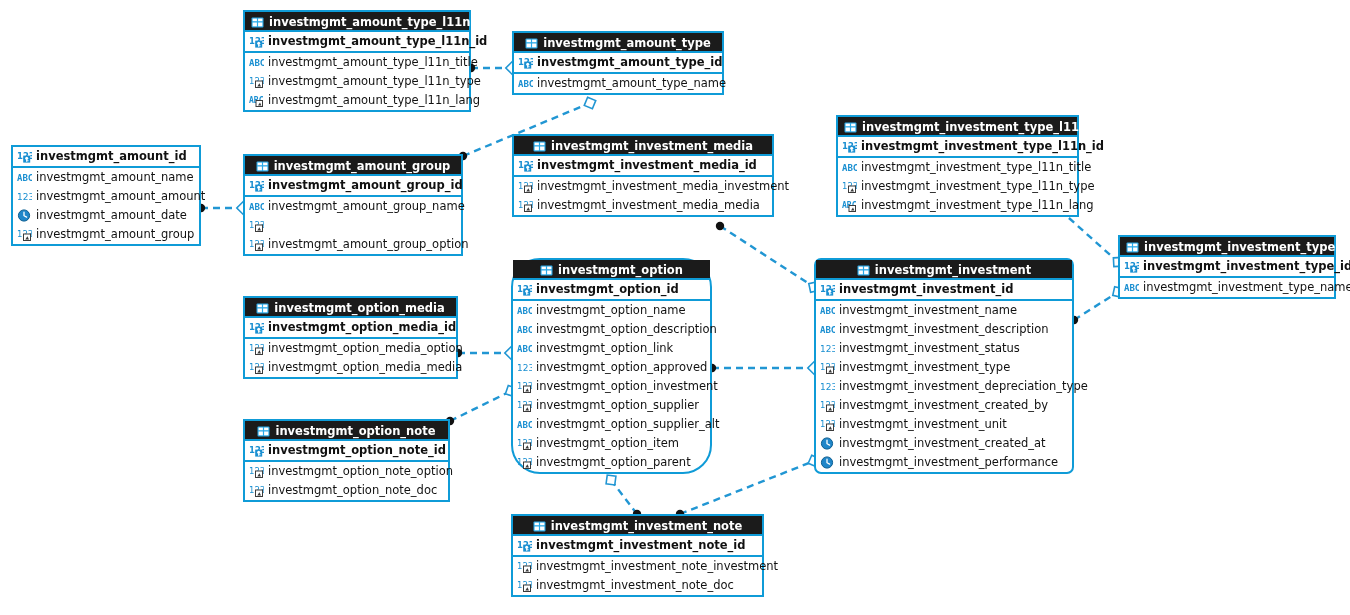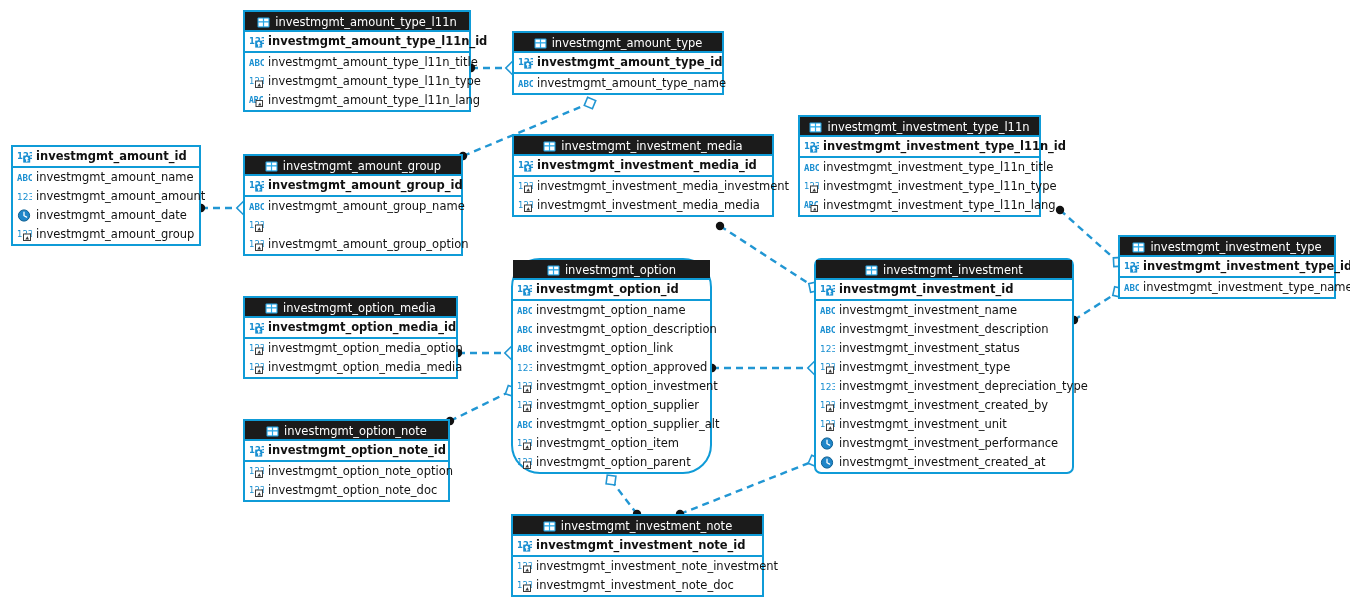--- a/index.html
+++ b/index.html
@@ -21,20 +21,21 @@
     background:#1b1b1b;
     color:#ffffff;
     font-size:11.5px;
     height:20px;
     line-height:20px;
     text-align:center;
     white-space:nowrap;
     border-bottom:2px solid #0f9bd7;
     padding:0 6px;
     box-sizing:border-box;
+    font-weight:bold;
   }
   .tbl-header .hdr-ico{
     display:inline-block;vertical-align:-2px;margin-right:5px;
   }
   .pk-section{
     border-bottom:2px solid #0f9bd7;
   }
   .row{
     height:19px;
     line-height:19px;
@@ -201,21 +202,21 @@
         <div class="row">
           <span class="ico">
             <svg width="15" height="13" viewBox="0 0 15 13">
               <text x="0" y="10" font-family="DejaVu Sans Mono, monospace" font-size="9" font-weight="bold" fill="#1a8fd1">ABC</text>
             </svg>
           </span>
           <span class="lbl">investmgmt_amount_type_name</span>
         </div>
       </div>
     </div>
-    <div class="table-box" style="left: 798px; top: 115px; width: 243px;">
+    <div class="table-box" style="left: 836px; top: 115px; width: 243px;">
       <div class="tbl-header"><span class="hdr-ico"><svg width="13" height="11" viewBox="0 0 13 11">
             <rect x="0.5" y="0.5" width="12" height="10" rx="1" fill="#2aa9e8"></rect>
             <rect x="1.6" y="1.6" width="4.3" height="2.6" fill="#ffffff"></rect>
             <rect x="7.1" y="1.6" width="4.3" height="2.6" fill="#ffffff"></rect>
             <rect x="1.6" y="5.5" width="4.3" height="3.8" fill="#ffffff"></rect>
             <rect x="7.1" y="5.5" width="4.3" height="3.8" fill="#ffffff"></rect>
           </svg></span><span>investmgmt_investment_type_l11n</span></div>
       <div class="pk-section">
         <div class="row pk">
           <span class="ico">
@@ -634,30 +635,30 @@
           </span>
           <span class="lbl">investmgmt_investment_unit</span>
         </div>
         <div class="row">
           <span class="ico">
             <svg width="15" height="13" viewBox="0 0 15 13">
               <circle cx="7" cy="6.5" r="5.6" fill="#1f86c9" stroke="#0c5e91" stroke-width="1"></circle>
               <path d="M7 3.2 L7 6.7 L9.6 8.1" stroke="#ffffff" stroke-width="1.3" fill="none" stroke-linecap="round"></path>
             </svg>
           </span>
-          <span class="lbl">investmgmt_investment_performance</span>
+          <span class="lbl">investmgmt_investment_created_at</span>
         </div>
         <div class="row">
           <span class="ico">
             <svg width="15" height="13" viewBox="0 0 15 13">
               <circle cx="7" cy="6.5" r="5.6" fill="#1f86c9" stroke="#0c5e91" stroke-width="1"></circle>
               <path d="M7 3.2 L7 6.7 L9.6 8.1" stroke="#ffffff" stroke-width="1.3" fill="none" stroke-linecap="round"></path>
             </svg>
           </span>
-          <span class="lbl">investmgmt_investment_created_at</span>
+          <span class="lbl">investmgmt_investment_performance</span>
         </div>
       </div>
     </div>
     <div class="table-box" style="left: 243px; top: 296px; width: 215px;">
       <div class="tbl-header"><span class="hdr-ico"><svg width="13" height="11" viewBox="0 0 13 11">
             <rect x="0.5" y="0.5" width="12" height="10" rx="1" fill="#2aa9e8"></rect>
             <rect x="1.6" y="1.6" width="4.3" height="2.6" fill="#ffffff"></rect>
             <rect x="7.1" y="1.6" width="4.3" height="2.6" fill="#ffffff"></rect>
             <rect x="1.6" y="5.5" width="4.3" height="3.8" fill="#ffffff"></rect>
             <rect x="7.1" y="5.5" width="4.3" height="3.8" fill="#ffffff"></rect>

